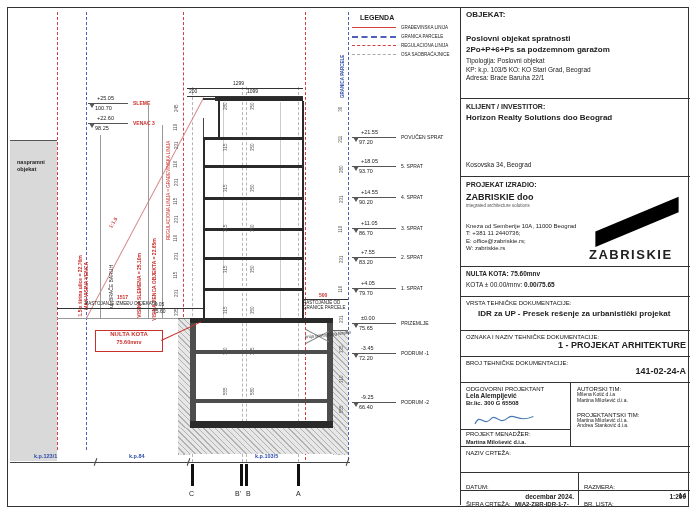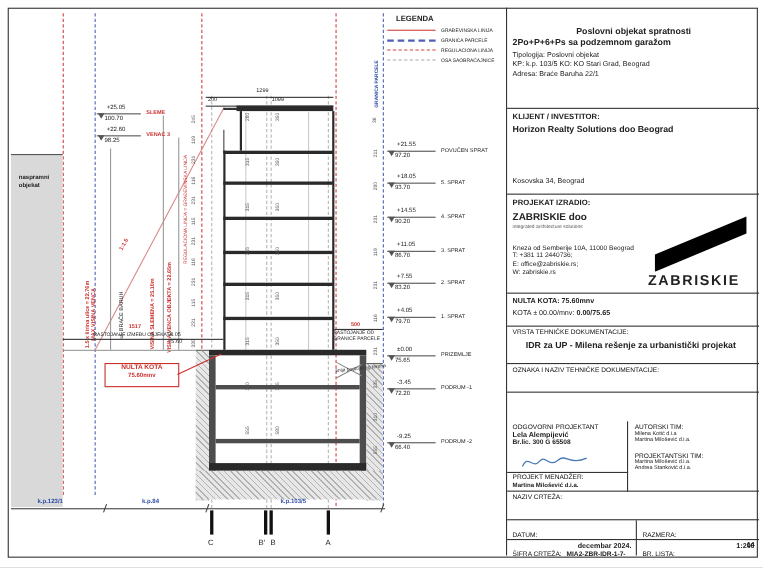--- a/index.html
+++ b/index.html
@@ -301,21 +301,22 @@
       <div class="t45 nw" style="margin-top:4px;"><span class="ls ls-solid-red"></span><span>GRAĐEVINSKA LINIJA</span></div>
       <div class="t45 nw" style="margin-top:4px;"><span class="ls ls-dash-blue"></span><span>GRANICA PARCELE</span></div>
       <div class="t45 nw" style="margin-top:4px;"><span class="ls ls-dashdot-red"></span><span>REGULACIONA LINIJA</span></div>
       <div class="t45 nw" style="margin-top:4px;"><span class="ls ls-dash-gray"></span><span>OSA SAOBRAĆAJNICE</span></div>
     </div>
   </div>
 
   <div class="a" style="left:460px;top:7px;width:229px;height:498px;border-left:1px solid #333;">
 
     <div class="tb-sec" style="top:0;height:92px;">
-      <div class="t8 b" style="margin-top:14px;text-align:center;">Poslovni objekat spratnosti</div>
+      <div class="t8 b">OBJEKAT:</div>
+      <div class="t8 b" style="margin-top:14px;">Poslovni objekat spratnosti</div>
       <div class="t8 b">2Po+P+6+Ps sa podzemnom garažom</div>
       <div class="t65" style="margin-top:2px;">Tipologija: Poslovni objekat</div>
       <div class="t65">KP: k.p. 103/5 KO: KO Stari Grad, Beograd</div>
       <div class="t65">Adresa: Braće Baruha 22/1</div>
     </div>
 
     <div class="tb-sec" style="top:92px;height:78px;">
       <div class="t7 b">KLIJENT / INVESTITOR:</div>
       <div class="t8 b" style="margin-top:2px;">Horizon Realty Solutions doo Beograd</div>
       <div class="t65" style="margin-top:38px;">Kosovska 34, Beograd</div>
@@ -335,27 +336,32 @@
       <div class="a b" style="left:128px;top:70px;font-size:13px;letter-spacing:1.5px;">ZABRISKIE</div>
     </div>
 
     <div class="tb-sec" style="top:260px;height:30px;">
       <div class="t65 nw"><span class="b">NULTA KOTA:</span> <span class="b">75.60mnv</span></div>
       <div class="t65 nw" style="margin-top:3px;"><span>KOTA ± 00.00/mnv:</span> <span class="b">0.00/75.65</span></div>
     </div>
 
     <div class="tb-sec" style="top:290px;height:34px;">
       <div class="lbl">VRSTA TEHNIČKE DOKUMENTACIJE:</div>
-      <div class="t8 b" style="margin:3px 0 0 12px;">IDR za UP - Milena rešenje za urbanistički projekat</div>
+      <div class="t8 b" style="margin:3px 0 0 12px;">IDR za UP - Presek rešenje za urbanistički projekat</div>
     </div>
 
     <div class="tb-sec" style="top:324px;height:26px;">
       <div class="lbl">OZNAKA I NAZIV TEHNIČKE DOKUMENTACIJE:</div>
-    </div>
-
+      <div class="t9 b" style="text-align:right;">1 - PROJEKAT ARHITEKTURE</div>
+    </div>
+
+    <div class="tb-sec" style="top:350px;height:26px;">
+      <div class="lbl">BROJ TEHNIČKE DOKUMENTACIJE:</div>
+      <div class="t9 b" style="text-align:right;">141-02-24-A</div>
+    </div>
 
     <div class="tb-sec" style="top:376px;height:64px;padding:0;">
       <div class="a" style="left:0;top:0;width:110px;height:64px;border-right:1px solid #333;box-sizing:border-box;padding:3px 4px 0 5px;">
         <div class="lbl">ODGOVORNI PROJEKTANT</div>
         <div class="t65 b">Lela Alempijević</div>
         <div class="t6 b">Br.lic. 300 G 65508</div>
         <svg class="a" style="left:8px;top:26px;" width="72" height="20" viewBox="0 0 80 24">
           <path d="M4 18 C 10 4, 15 22, 23 12 C 29 5, 33 20, 43 11 C 51 4, 56 17, 74 9" stroke="#4a7ab5" stroke-width="1.4" fill="none"></path>
         </svg>
         <div class="a" style="left:0;top:46px;width:110px;border-top:1px solid #333;"></div>

